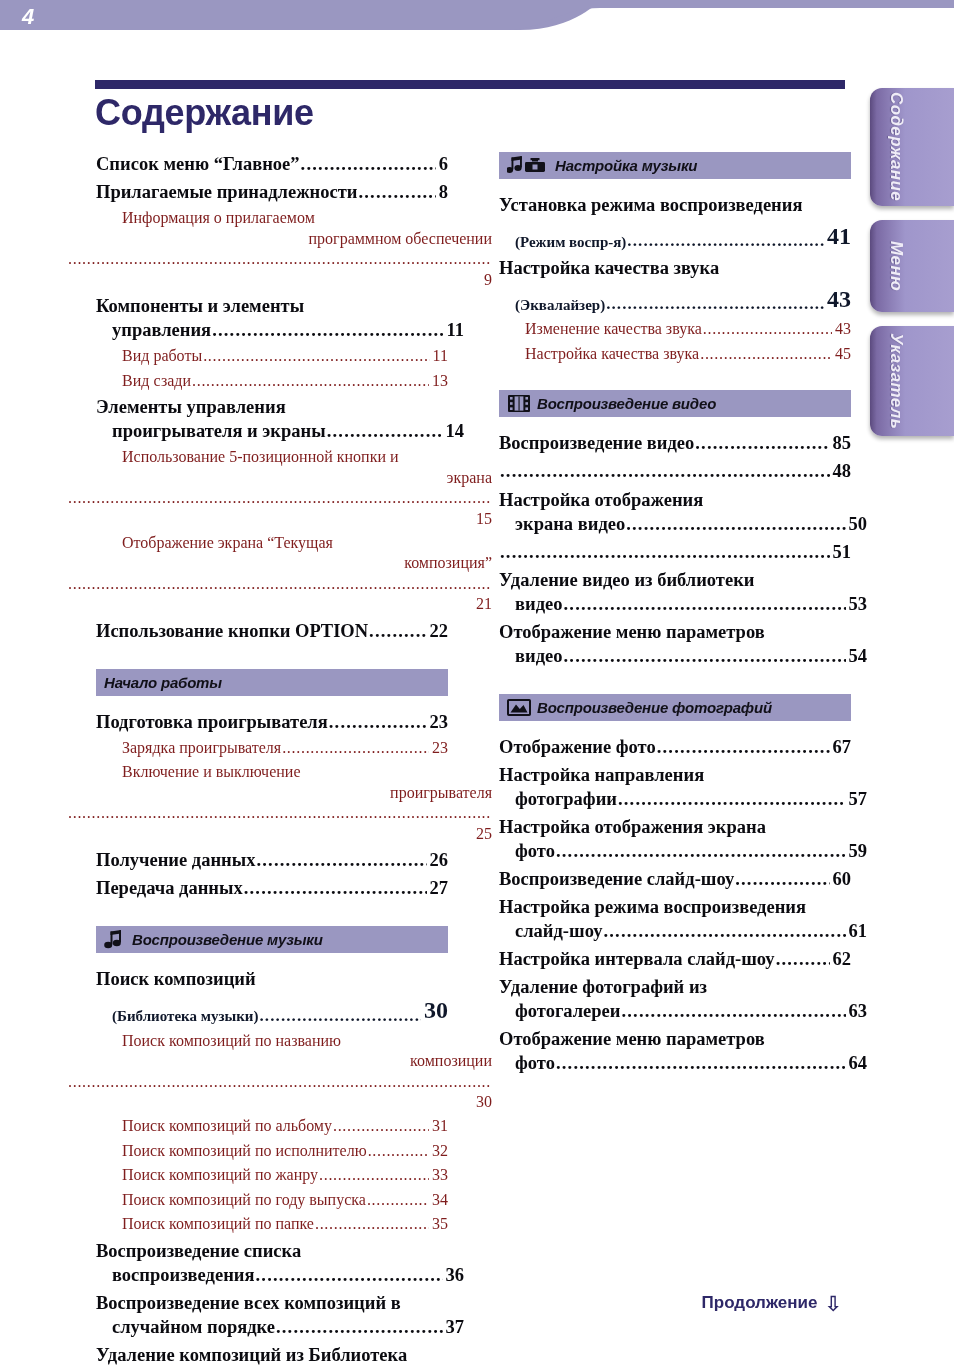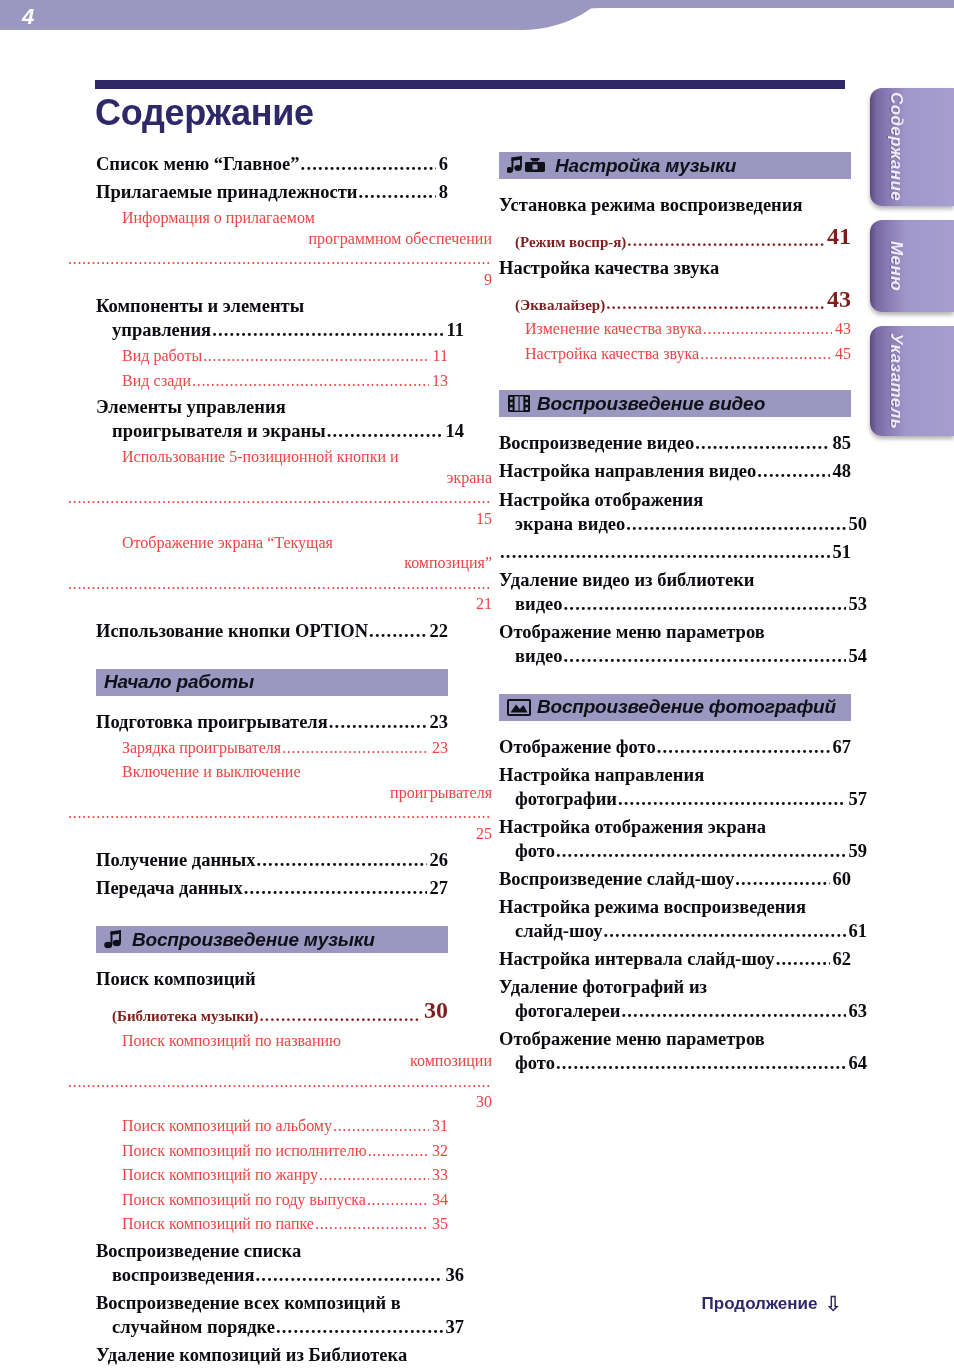--- a/index.html
+++ b/index.html
@@ -116,21 +116,21 @@
   .section-bar .sec-icon {
     display: inline-flex;
     align-items: center;
     margin-right: 6px;
     line-height: 0;
   }
   .section-bar .sec-label {
     font-family: "Liberation Sans", "DejaVu Sans", sans-serif;
     font-weight: bold;
     font-style: italic;
-    font-size: 19px;
+    font-size: 15px;
     color: #111018;
     letter-spacing: -0.2px;
     white-space: nowrap;
     text-align: center;
   }
 
   
   .toc-entry {
     margin-bottom: 4px;
   }
@@ -154,37 +154,37 @@
     padding-left: 2px;
   }
 
   
   .lv1 { font-size: 18.5px; font-weight: bold; color: #0b0b10; line-height: 1.30; }
   .lv1 .toc-dots { font-size: 18.5px; font-weight: bold; letter-spacing: 1.2px; }
   .lv1 .toc-page { font-size: 18.5px; font-weight: bold; }
   .lv1-cont { padding-left: 16px; }
 
   
-  .lv1b { font-size: 15px; font-weight: bold; color: #7f1d1d; line-height: 1.30; padding-left: 16px; }
+  .lv1b { font-size: 15px; font-weight: bold; color: #0f172a; line-height: 1.30; padding-left: 16px; }
   .lv1b .toc-dots { font-size: 17px; font-weight: bold; letter-spacing: 1.1px; }
   .lv1b .toc-page { font-size: 24px; font-weight: bold; }
 
   
-  .lv2 { font-size: 16px; font-weight: normal; color: #ef4444; line-height: 1.28; padding-left: 26px; }
+  .lv2 { font-size: 16px; font-weight: normal; color: #7f1d1d; line-height: 1.28; padding-left: 26px; }
   .lv2 .toc-dots { font-size: 16px; letter-spacing: 0.7px; }
   .lv2 .toc-page { font-size: 16px; }
   .lv2-cont { padding-left: 44px; flex-direction: column; }
 
   
   .footer {
     position: absolute;
     right: 112px;
     bottom: 56px;
     display: flex;
-    align-items: center;
+    align-items: flex-start;
     font-family: "Liberation Sans", "DejaVu Sans", sans-serif;
     font-weight: bold;
     font-size: 17px;
     color: #2e2868;
   }
   .footer .arrow {
     margin-left: 7px;
     font-size: 21px;
     line-height: 1;
   }
@@ -531,21 +531,20 @@
     </div>
     <div class="toc-entry lv1">
       <div class="toc-line">
         <span class="toc-text">Воспроизведение видео</span>
         <span class="toc-dots">..........................................................................................</span>
         <span class="toc-page">85</span>
       </div>
     </div>
     <div class="toc-entry lv1">
       <div class="toc-line">
-        <span class="toc-text">Настройка направления видео</span>
         <span class="toc-dots">..........................................................................................</span>
         <span class="toc-page">48</span>
       </div>
     </div>
     <div class="toc-entry lv1">
       <div class="toc-line">
         <span class="toc-text">Настройка отображения</span>
       </div>
       <div class="toc-line lv1-cont">
         <span class="toc-text">экрана видео</span>

